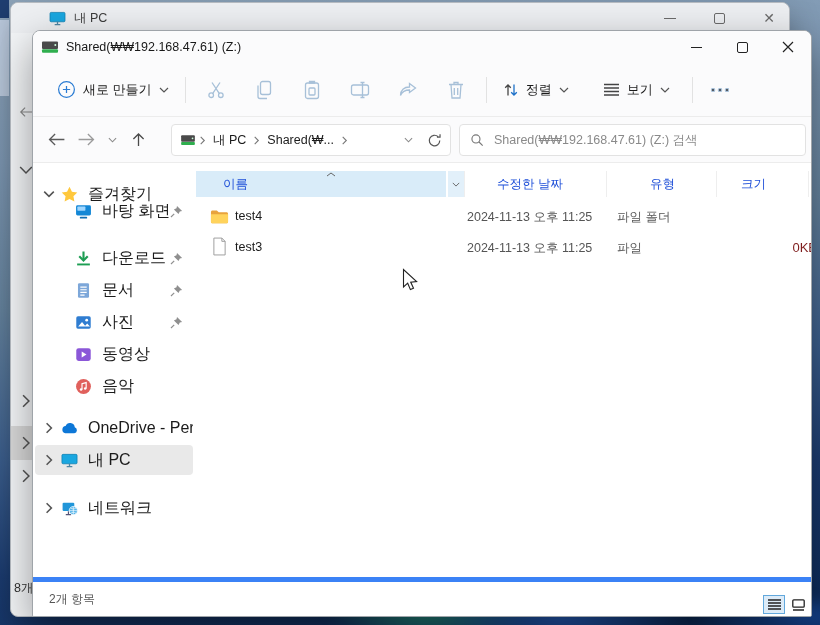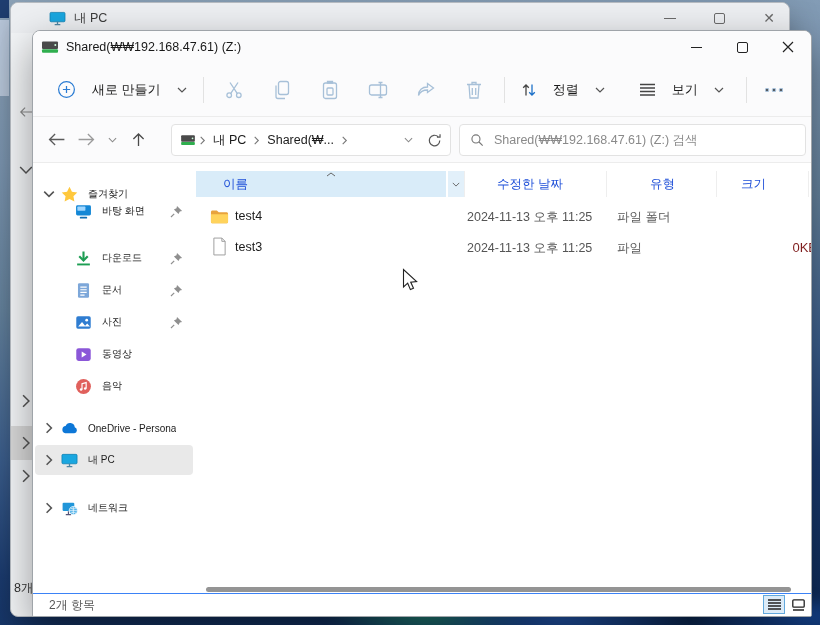--- a/index.html
+++ b/index.html
@@ -40,21 +40,21 @@
   .titlebar { position:absolute; left:0; top:0; right:0; height:32px; background:#fbfbfc; display:flex; align-items:center; }
   .title-icon { margin-left:8px; width:18px; height:14px; }
   .title-text { margin-left:7px; font-size:12.5px; color:#191919; }
   .win-controls { position:absolute; right:0; top:0; height:32px; display:flex; }
   .win-btn { width:46px; height:32px; display:flex; align-items:center; justify-content:center; }
   .ic-min { width:11px; height:1px; background:#222; }
   .ic-max { width:11px; height:11px; border:1.3px solid #222; border-radius:2px; }
 
   .toolbar { position:absolute; left:0; top:32px; right:0; height:54px; background:#fbfbfc; display:flex; align-items:center;
     border-bottom:1px solid #ececec; }
-  .tb-btn { display:flex; align-items:center; gap:16px; padding:6px 10px; border-radius:4px; }
+  .tb-btn { display:flex; align-items:center; gap:7px; padding:6px 10px; border-radius:4px; }
   .tb-new { margin-left:14px; }
   .tb-label { font-size:13px; color:#1b1b1b; }
   .tb-sep { width:1px; height:26px; background:#e2e2e2; margin:0 6px; }
   .tb-iconbtn { width:40px; height:36px; display:flex; align-items:center; justify-content:center; margin:0 4px; }
   .tb-iconbtn svg { stroke:#a7c0d8; fill:none; stroke-width:1.3; }
   .chev-s { width:10px; height:6px; }
 
   .navbar { position:absolute; left:0; top:86px; right:0; height:46px; background:#fbfbfc; display:flex; align-items:center;
     border-bottom:1px solid #ececec; }
   .nav-arrow { width:30px; height:30px; display:flex; align-items:center; justify-content:center; }
@@ -70,21 +70,21 @@
 
   .fg-body { position:absolute; left:0; top:132px; right:0; height:432px; background:#fff; }
 
   
   .sidebar { position:absolute; left:0; top:0; width:163px; height:100%; background:#fff; }
   .sb-row { position:absolute; left:2px; width:158px; height:30px; display:flex; align-items:center; border-radius:4px; }
   .sb-row.selected { background:#e9e9e9; }
   .sb-chev { width:12px; height:12px; margin-left:8px; flex:0 0 auto; }
   .sb-chev.hidden { visibility:hidden; }
   .sb-icon { width:17px; height:17px; margin-left:6px; flex:0 0 auto; }
-  .sb-label { margin-left:10px; font-size:10px; color:#1b1b1b; white-space:nowrap; overflow:hidden; }
+  .sb-label { margin-left:10px; font-size:16px; color:#1b1b1b; white-space:nowrap; overflow:hidden; }
   .sb-pin { position:absolute; right:10px; width:13px; height:13px; }
   .sb-indent { margin-left:20px; }
 
   
   .filearea { position:absolute; left:163px; top:0; right:0; height:100%; background:#fff; }
   .col-head { position:absolute; top:8px; height:26px; display:flex; align-items:center; font-size:12.5px; color:#1d4ed8; }
   .head-name { left:0; width:250px; background:#d9ecf9; padding-left:27px; }
   .head-chevcell { left:252px; width:16px; background:#e2f0fa; justify-content:center; }
   .head-date { left:268px; width:142px; padding-left:32px; border-left:1px solid #eee; }
   .head-type { left:410px; width:110px; padding-left:43px; border-left:1px solid #eee; }
@@ -93,21 +93,21 @@
 
   .file-row { position:absolute; left:0; right:4px; height:31px; }
   .fr-icon { position:absolute; left:14px; top:7px; width:19px; height:17px; }
   .fr-name { position:absolute; left:39px; top:8px; font-size:12.5px; color:#1b1b1b; }
   .fr-date { position:absolute; left:271px; top:8px; font-size:12.5px; color:#555; }
   .fr-type { position:absolute; left:421px; top:8px; font-size:12.5px; color:#555; }
   .fr-size { position:absolute; left:536px; width:85px; top:8px; font-size:13px; color:#7f1d1d; text-align:right; }
 
   .hscroll { position:absolute; left:173px; top:556px; width:585px; height:5px; background:#949494; border-radius:3px; }
 
-  .statusbar { position:absolute; left:0; right:0; bottom:0; height:23px; background:#fff; border-top:1px solid #3b82f6;
+  .statusbar { position:absolute; left:0; right:0; bottom:0; height:39px; background:#fff; border-top:5px solid #3b82f6;
     display:flex; align-items:center; }
   .status-text { margin-left:16px; font-size:12px; color:#555; }
   .view-toggles { position:absolute; right:2px; bottom:2px; display:flex; gap:2px; }
   .vt-btn { width:22px; height:19px; display:flex; align-items:center; justify-content:center; border:1px solid transparent; }
   .vt-btn.active { background:#dcebf8; border-color:#62a8dc; }
 
   .cursor { position:absolute; left:402px; top:268px; width:17px; height:26px; z-index:50; pointer-events:none; }
 </style>
 </head>
 <body>

